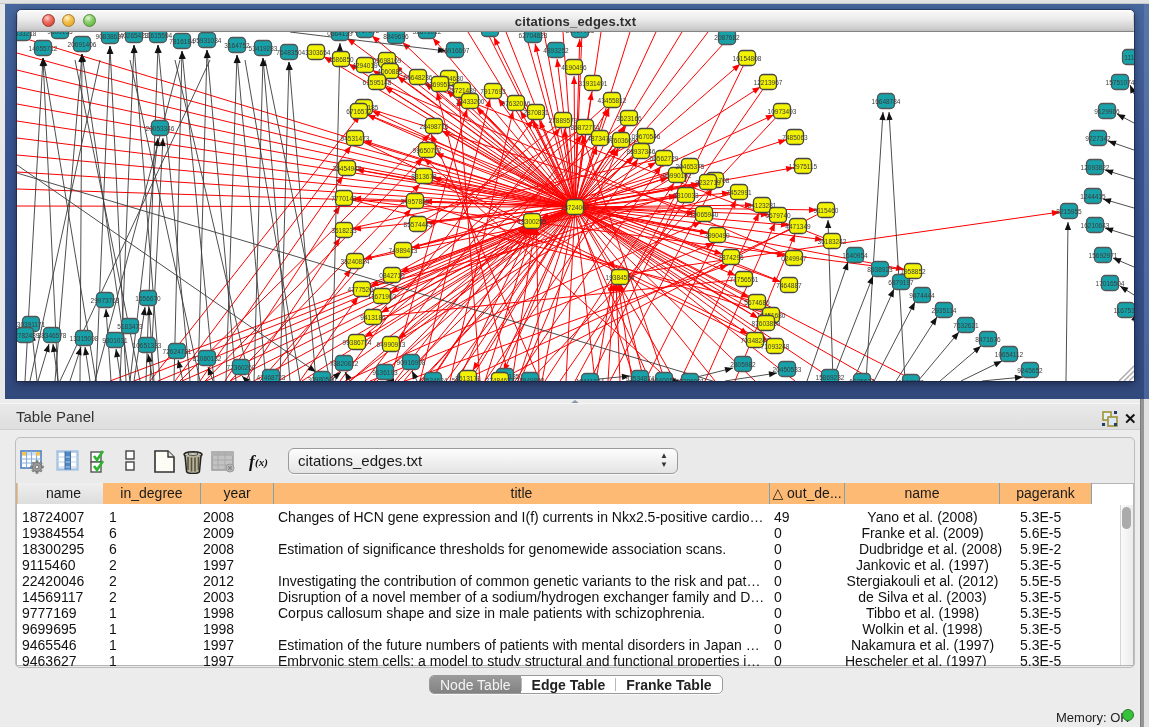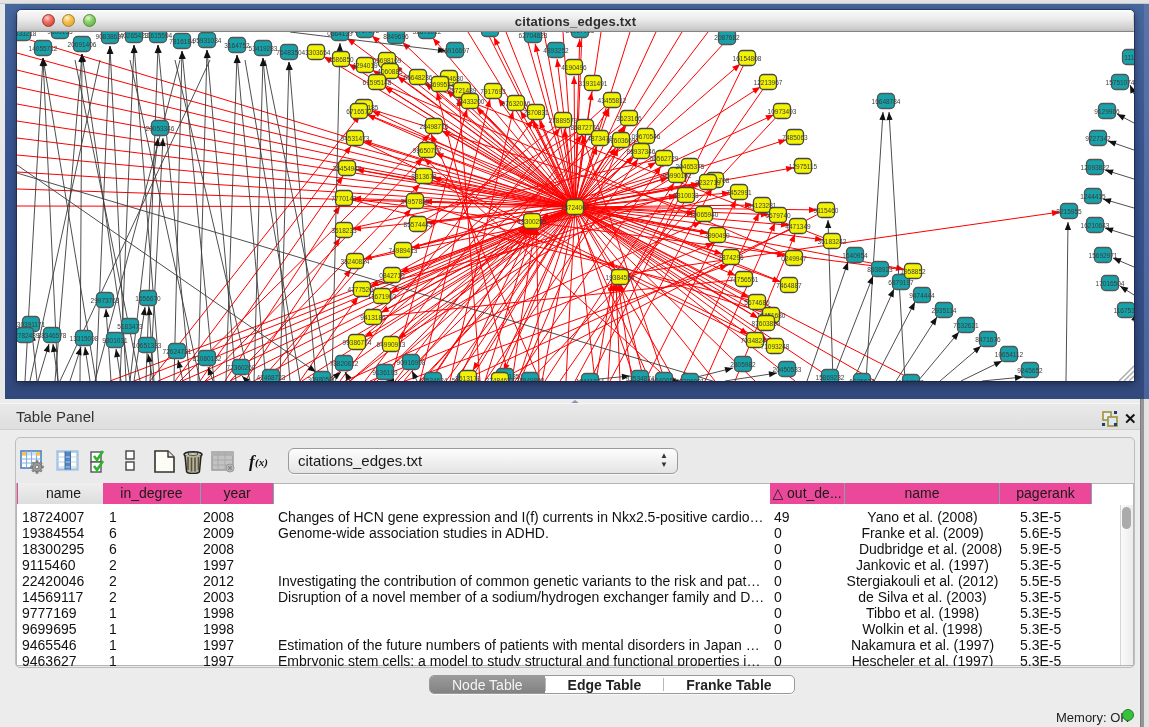--- a/index.html
+++ b/index.html
@@ -30,29 +30,29 @@
 #rborder{left:1140px;top:399px;width:4px;height:328px;background:#969696;border-left:1px solid #7d7d7d}
 #rlight{left:1144px;top:399px;width:5px;height:328px;background:#e2e2e2}
 
 #box{left:15px;top:437px;width:1120px;height:231px;border:1px solid #bdbdbd;border-radius:5px;background:#eaeaea}
 
 #combo{left:288px;top:448px;width:390px;height:26px;border:1px solid #9a9a9a;border-radius:6px;background:linear-gradient(#fdfdfd,#eee 60%,#e4e4e4);box-shadow:0 1px 1px rgba(255,255,255,.8)}
 #combotext{left:298px;top:452px;font-size:15px;color:#1a1a1a}
 #comboarr{left:660px;top:451px;font-size:8px;color:#333;line-height:9px;text-align:center}
 
 #tbl{left:16px;top:483px;width:1118px;height:183px;background:#fff;border:1px solid #b5b5b5}
-.hc{top:0;height:21px;background:#ec4899;border-right:1px solid #7fa2b5;font-size:14px;color:#1a1a1a;text-align:center;line-height:21px;position:absolute}
+.hc{top:0;height:21px;background:#fdba74;border-right:1px solid #7fa2b5;font-size:14px;color:#1a1a1a;text-align:center;line-height:21px;position:absolute}
 #hname{background:linear-gradient(#efefef,#ddd);border-right:1px solid #9a9a9a}
 .rowtxt{position:absolute;font-size:14px;line-height:16px;color:#111;white-space:nowrap}
 
 #sbar{left:1120px;top:505px;width:13px;height:160px;background:linear-gradient(90deg,#fafafa,#ececec);border-left:1px solid #d5d5d5}
 #sthumb{left:1122px;top:507px;width:9px;height:22px;border-radius:5px;background:#ababab}
 
 #tabs{left:429px;top:675px;height:19px;border:1px solid #9a9a9a;border-radius:5px;background:#fff;display:flex;overflow:hidden;box-shadow:0 1px 0 rgba(255,255,255,.7)}
-.tab{font-size:14px;font-weight:bold;padding:0 22px;line-height:18px;color:#222}
+.tab{font-size:14px;font-weight:bold;padding:0 10px;line-height:18px;color:#222}
 #tab1{background:linear-gradient(#9a9a9a,#828282);color:#f4f4f4;font-weight:normal}
 .tsep{width:1px;background:#b9b9b9;margin:2px 0}
 
 #mem{left:1056px;top:710px;font-size:13px;color:#222}
 #memdot{left:1122px;top:709px;width:12px;height:12px;border-radius:50%;background:#35c33c;border:1px solid #2a7b2a}
 
 #flo{left:1102px;top:411px;width:15px;height:15px}
 </style>
 </head>
 <body>
@@ -1300,45 +1300,46 @@
 <div class="abs" id="combo"></div>
 <div class="abs" id="combotext">citations_edges.txt</div>
 <div class="abs" id="comboarr">▲<br>▼</div>
 
 <div class="abs" id="tbl"></div>
 <div class="abs" style="left:0;top:483px;width:1149px;height:21px">
     <div class="hc" style="left:17px;width:7px;border-right:none"></div>
     <div class="hc" id="hname" style="left:18px;width:92px">name</div>
     <div class="hc" style="left:103px;width:98px">in_degree</div>
     <div class="hc" style="left:201px;width:73px">year</div>
+    <div class="hc" style="left:274px;width:496px">title</div>
     <div class="hc" style="left:770px;width:75px">△ out_de...</div>
     <div class="hc" style="left:845px;width:155px">name</div>
     <div class="hc" style="left:1000px;width:92px">pagerank</div>
   </div>
 <div class="abs" style="left:17px;top:505px;width:1103px;height:161px;overflow:hidden">
     <div class="rowtxt" style="left:5px;top:4px">18724007</div>
     <div class="rowtxt" style="left:92px;top:4px">1</div>
     <div class="rowtxt" style="left:186px;top:4px">2008</div>
     <div class="rowtxt" style="left:261px;top:4px;width:489px;overflow:hidden;text-overflow:ellipsis">Changes of HCN gene expression and I(f) currents in Nkx2.5-positive cardiomyocytes</div>
     <div class="rowtxt" style="left:757px;top:4px">49</div>
     <div class="rowtxt" style="left:828px;top:4px;width:155px;text-align:center">Yano et al. (2008)</div>
     <div class="rowtxt" style="left:1003px;top:4px">5.3E-5</div>
     <div class="rowtxt" style="left:5px;top:20px">19384554</div>
     <div class="rowtxt" style="left:92px;top:20px">6</div>
     <div class="rowtxt" style="left:186px;top:20px">2009</div>
-    <div class="rowtxt" style="left:261px;top:20px;width:489px;overflow:hidden;text-overflow:ellipsis">Genome-wide association studies in ADHD.</div>
     <div class="rowtxt" style="left:757px;top:20px">0</div>
     <div class="rowtxt" style="left:828px;top:20px;width:155px;text-align:center">Franke et al. (2009)</div>
     <div class="rowtxt" style="left:1003px;top:20px">5.6E-5</div>
     <div class="rowtxt" style="left:5px;top:36px">18300295</div>
     <div class="rowtxt" style="left:92px;top:36px">6</div>
     <div class="rowtxt" style="left:186px;top:36px">2008</div>
+    <div class="rowtxt" style="left:261px;top:36px;width:489px;overflow:hidden;text-overflow:ellipsis">Estimation of significance thresholds for genomewide association scans.</div>
     <div class="rowtxt" style="left:757px;top:36px">0</div>
     <div class="rowtxt" style="left:836px;top:36px;width:155px;text-align:center">Dudbridge et al. (2008)</div>
-    <div class="rowtxt" style="left:1003px;top:36px">5.9E-5</div>
+    <div class="rowtxt" style="left:1003px;top:36px">5.9E-2</div>
     <div class="rowtxt" style="left:5px;top:52px">9115460</div>
     <div class="rowtxt" style="left:92px;top:52px">2</div>
     <div class="rowtxt" style="left:186px;top:52px">1997</div>
     <div class="rowtxt" style="left:757px;top:52px">0</div>
     <div class="rowtxt" style="left:828px;top:52px;width:155px;text-align:center">Jankovic et al. (1997)</div>
     <div class="rowtxt" style="left:1003px;top:52px">5.3E-5</div>
     <div class="rowtxt" style="left:5px;top:68px">22420046</div>
     <div class="rowtxt" style="left:92px;top:68px">2</div>
     <div class="rowtxt" style="left:186px;top:68px">2012</div>
     <div class="rowtxt" style="left:261px;top:68px;width:489px;overflow:hidden;text-overflow:ellipsis">Investigating the contribution of common genetic variants to the risk and pathogenesis of tic disorders</div>
@@ -1348,20 +1349,21 @@
     <div class="rowtxt" style="left:5px;top:84px">14569117</div>
     <div class="rowtxt" style="left:92px;top:84px">2</div>
     <div class="rowtxt" style="left:186px;top:84px">2003</div>
     <div class="rowtxt" style="left:261px;top:84px;width:489px;overflow:hidden;text-overflow:ellipsis">Disruption of a novel member of a sodium/hydrogen exchanger family and DOCK gene family</div>
     <div class="rowtxt" style="left:757px;top:84px">0</div>
     <div class="rowtxt" style="left:828px;top:84px;width:155px;text-align:center">de Silva et al. (2003)</div>
     <div class="rowtxt" style="left:1003px;top:84px">5.3E-5</div>
     <div class="rowtxt" style="left:5px;top:100px">9777169</div>
     <div class="rowtxt" style="left:92px;top:100px">1</div>
     <div class="rowtxt" style="left:186px;top:100px">1998</div>
+    <div class="rowtxt" style="left:261px;top:100px;width:489px;overflow:hidden;text-overflow:ellipsis">Corpus callosum shape and size in male patients with schizophrenia.</div>
     <div class="rowtxt" style="left:757px;top:100px">0</div>
     <div class="rowtxt" style="left:828px;top:100px;width:155px;text-align:center">Tibbo et al. (1998)</div>
     <div class="rowtxt" style="left:1003px;top:100px">5.3E-5</div>
     <div class="rowtxt" style="left:5px;top:116px">9699695</div>
     <div class="rowtxt" style="left:92px;top:116px">1</div>
     <div class="rowtxt" style="left:186px;top:116px">1998</div>
     <div class="rowtxt" style="left:757px;top:116px">0</div>
     <div class="rowtxt" style="left:828px;top:116px;width:155px;text-align:center">Wolkin et al. (1998)</div>
     <div class="rowtxt" style="left:1003px;top:116px">5.3E-5</div>
     <div class="rowtxt" style="left:5px;top:132px">9465546</div>
@@ -1369,21 +1371,21 @@
     <div class="rowtxt" style="left:186px;top:132px">1997</div>
     <div class="rowtxt" style="left:261px;top:132px;width:489px;overflow:hidden;text-overflow:ellipsis">Estimation of the future numbers of patients with mental disorders in Japan based on demographic changes</div>
     <div class="rowtxt" style="left:757px;top:132px">0</div>
     <div class="rowtxt" style="left:828px;top:132px;width:155px;text-align:center">Nakamura et al. (1997)</div>
     <div class="rowtxt" style="left:1003px;top:132px">5.3E-5</div>
     <div class="rowtxt" style="left:5px;top:148px">9463627</div>
     <div class="rowtxt" style="left:92px;top:148px">1</div>
     <div class="rowtxt" style="left:186px;top:148px">1997</div>
     <div class="rowtxt" style="left:261px;top:148px;width:489px;overflow:hidden;text-overflow:ellipsis">Embryonic stem cells: a model to study structural and functional properties in cardiac cells</div>
     <div class="rowtxt" style="left:757px;top:148px">0</div>
-    <div class="rowtxt" style="left:828px;top:148px;width:155px;text-align:center">Hescheler et al. (1997)</div>
+    <div class="rowtxt" style="left:828px;top:148px;width:155px;">Hescheler et al. (1997)</div>
     <div class="rowtxt" style="left:1003px;top:148px">5.3E-5</div>
   </div>
 
 <div class="abs" id="sbar"></div>
 <div class="abs" id="sthumb"></div>
 
 <div class="abs" id="tabs">
   <div class="tab" id="tab1">Node Table</div>
   <div class="tsep"></div>
   <div class="tab">Edge Table</div>

